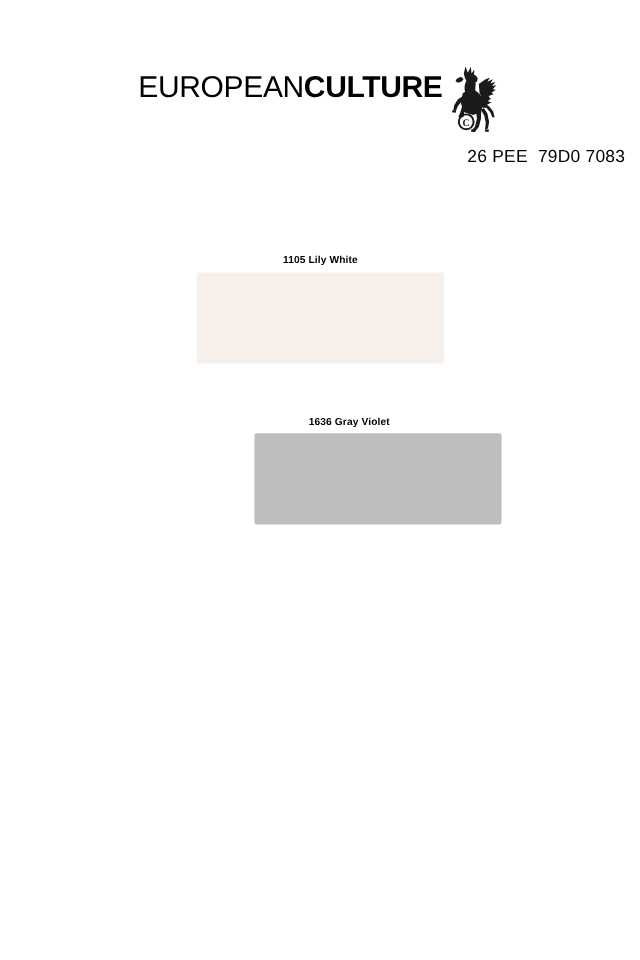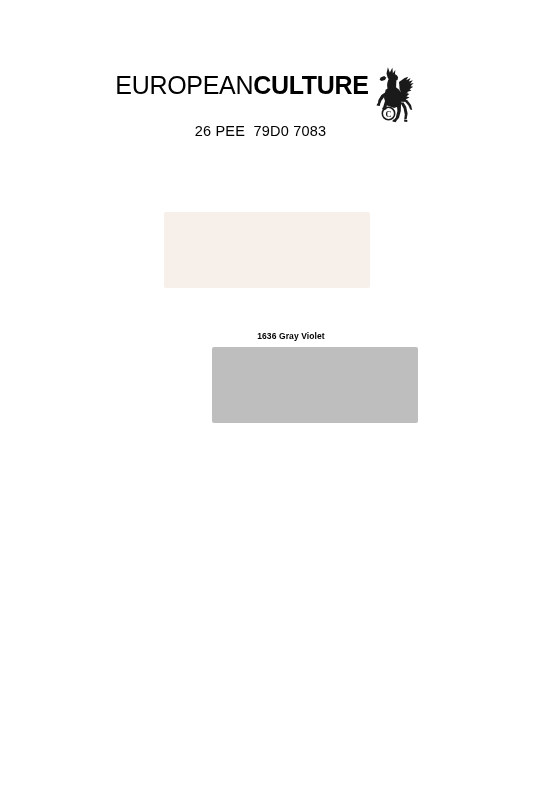--- a/index.html
+++ b/index.html
@@ -18,21 +18,20 @@
 
   
   .brand-header {
     position: absolute;
     left: 0;
     top: 52px;
     width: 533px;
     display: flex;
     justify-content: center;
     align-items: flex-start;
-    margin-top: 12px;
   }
   .brand-lockup {
     display: flex;
     align-items: flex-start;
     gap: 2px;
   }
   .wordmark {
     font-size: 25px;
     line-height: 1;
     letter-spacing: -0.3px;
@@ -55,21 +54,21 @@
   .brand-mark svg {
     display: block;
   }
 
   
   .doc-title {
     position: absolute;
     left: 0;
     top: 123px;
     width: 521px;
-    text-align: center;
+    text-align: right;
     font-size: 14.5px;
     font-weight: 400;
     letter-spacing: 0.2px;
     white-space: pre;
   }
 
   
   .swatch-list {
     position: absolute;
     left: 164px;
@@ -158,20 +157,21 @@
     </div>
 
   </div>
 </div>
 
 <div class="doc-title">26 PEE  79D0 7083</div>
 
 <div class="swatch-list">
 
   <div class="swatch-item">
+    <div class="swatch-label">1105 Lily White</div>
     <div class="swatch-chip" style="background-color: rgb(247, 239, 233);"></div>
   </div>
 
   <div class="swatch-item">
     <div class="swatch-label">1636 Gray Violet</div>
     <div class="swatch-chip" style="background-color: rgb(190, 190, 190);"></div>
   </div>
 
 </div>
 

